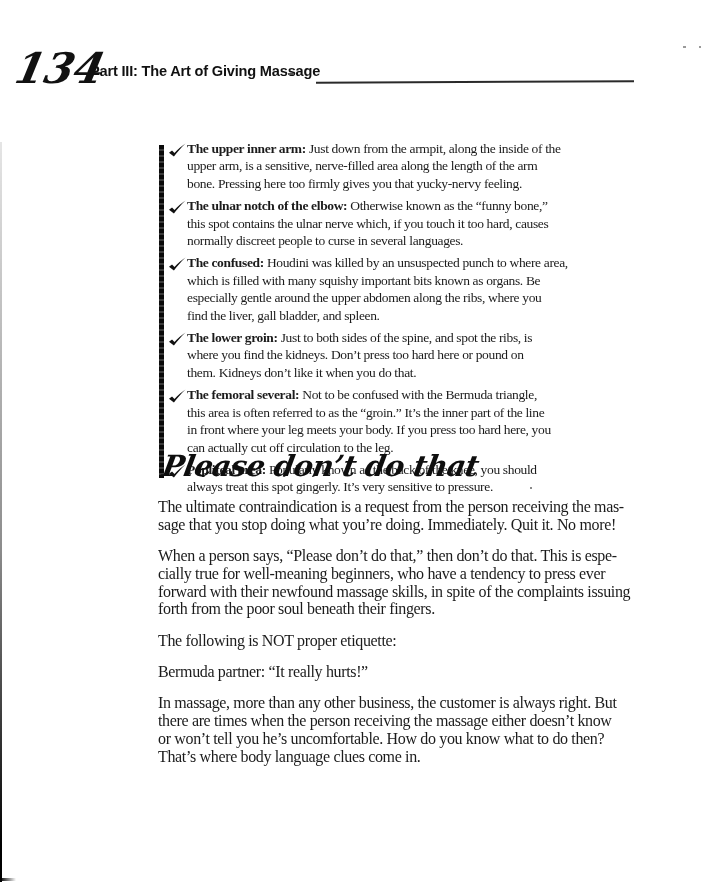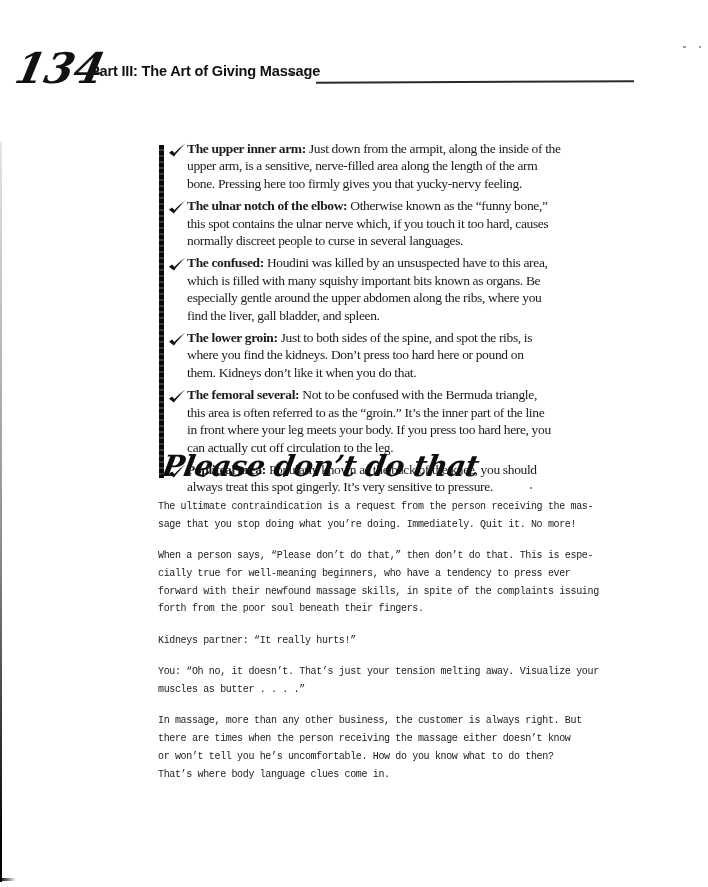--- a/index.html
+++ b/index.html
@@ -58,24 +58,23 @@
     margin:0 0 16px 2px;
     font-family:"DejaVu Serif", serif;
     font-style:italic;font-weight:700;
     font-size:29px;line-height:32px;
     letter-spacing:-0.5px;
     transform:skewX(-10deg);transform-origin:left bottom;
     color:#0e0e0e;
   }
   .narr p{
     margin:0 0 13.5px 0;
-    font-size:10px;line-height:17.8px;
+    font-size:16px;line-height:17.8px;
     letter-spacing:-0.35px;
     white-space:pre-line;
-    font-family:Liberation Mono, monospace;
   }
 
   
   .edge-shadow{
     position:absolute;left:0;top:142px;width:2px;height:740px;
     background:linear-gradient(to bottom, rgba(0,0,0,0.10), rgba(0,0,0,0.45) 55%, #000 95%);
   }
   .edge-foot{
     position:absolute;left:0;top:878px;width:16px;height:3px;
     background:linear-gradient(to right,#000,rgba(0,0,0,0));
@@ -119,21 +118,21 @@
 this spot contains the ulnar nerve which, if you touch it too hard, causes
 normally discreet people to curse in several languages.</span></div>
       </div>
 
     <div class="tip">
         <span class="tick">
           <svg width="17" height="14" viewBox="0 0 18 14">
             <path d="M17.5 0 C13 2.8 9 6.5 5.8 10.2 L3.2 7.6 L0 10 L5.2 14 C8.6 9.2 13 4.2 17.5 0 Z" fill="#111"></path>
           </svg>
         </span>
-        <div class="tip-body"><span class="tip-term">The confused:</span> <span class="tip-text">Houdini was killed by an unsuspected have to this area,
+        <div class="tip-body"><span class="tip-term">The confused:</span> <span class="tip-text">Houdini was killed by an unsuspected punch to where area,
 which is filled with many squishy important bits known as organs. Be
 especially gentle around the upper abdomen along the ribs, where you
 find the liver, gall bladder, and spleen.</span></div>
       </div>
 
     <div class="tip">
         <span class="tick">
           <svg width="17" height="14" viewBox="0 0 18 14">
             <path d="M17.5 0 C13 2.8 9 6.5 5.8 10.2 L3.2 7.6 L0 10 L5.2 14 C8.6 9.2 13 4.2 17.5 0 Z" fill="#111"></path>
           </svg>
@@ -167,23 +166,22 @@
   </section>
 
   <section class="narr">
     <h2>Please don’t do that</h2>
     <p>The ultimate contraindication is a request from the person receiving the mas-
 sage that you stop doing what you’re doing. Immediately. Quit it. No more!</p>
     <p>When a person says, “Please don’t do that,” then don’t do that. This is espe-
 cially true for well-meaning beginners, who have a tendency to press ever
 forward with their newfound massage skills, in spite of the complaints issuing
 forth from the poor soul beneath their fingers.</p>
-    <p>Kidneys partner: “It really hurts!”</p>
-    <p>You: “Oh no, it doesn’t. That’s just your tension melting away. Visualize your
-muscles as butter . . . .”</p>
+    <p>The following is NOT proper etiquette:</p>
+    <p>Bermuda partner: “It really hurts!”</p>
     <p>In massage, more than any other business, the customer is always right. But
 there are times when the person receiving the massage either doesn’t know
 or won’t tell you he’s uncomfortable. How do you know what to do then?
 That’s where body language clues come in.</p>
   </section>
 
   <div class="edge-shadow"></div>
   <div class="edge-foot"></div>
   <div class="speck a"></div>
   <div class="speck b"></div>

